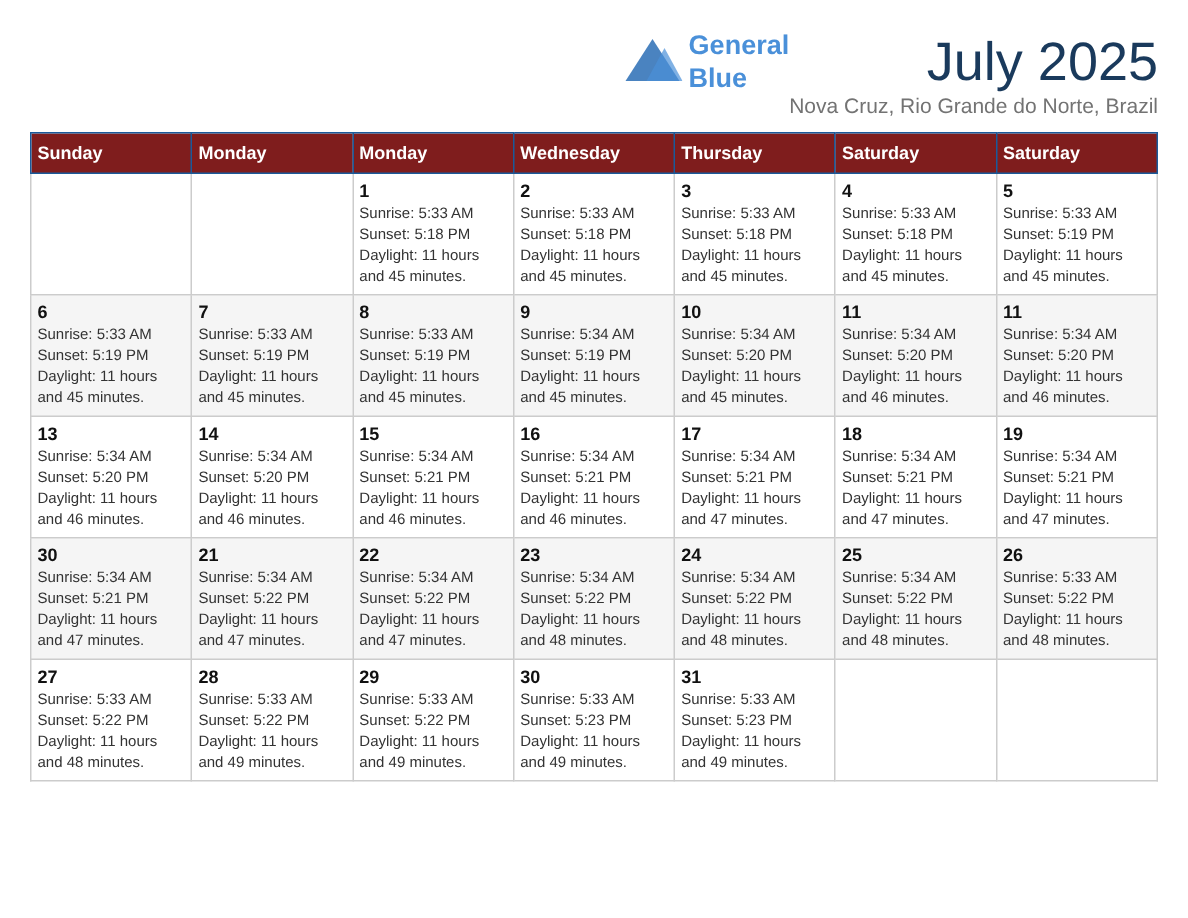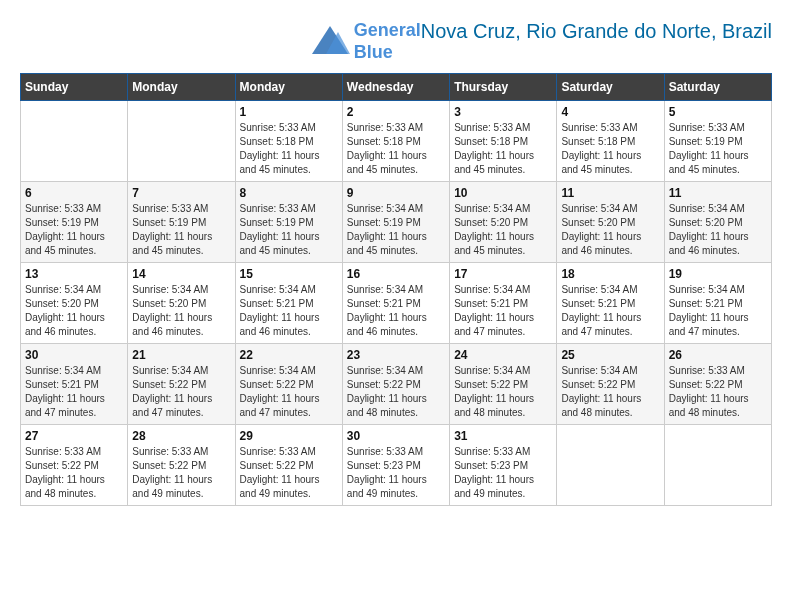--- a/index.html
+++ b/index.html
@@ -36,30 +36,30 @@
     }
     .title-block {
       text-align: right;
     }
     .month-title {
       font-size: 36px;
       color: #1a3a5c;
       font-weight: normal;
     }
     .subtitle {
-      font-size: 20px;
-      color: #0369a1;
+      font-size: 14px;
+      color: #737373;
     }
     .calendar {
       width: 100%;
       border-collapse: collapse;
       border: 1px solid #ccc;
     }
     .calendar th {
-      background-color: #404040;
+      background-color: #7f1d1d;
       color: #fff;
       font-size: 12px;
       font-weight: bold;
       padding: 6px 4px;
       text-align: left;
       border: 1px solid #1a5a9a;
     }
     .calendar td {
       vertical-align: top;
       border: 1px solid #ccc;
@@ -96,20 +96,21 @@
     <svg class="logo-icon" viewBox="0 0 40 35">
       <polygon points="20,2 38,30 2,30" fill="#2a6db5" opacity="0.85"></polygon>
       <polygon points="28,8 40,30 16,30" fill="#4a90d9" opacity="0.7"></polygon>
     </svg>
     <div class="logo-text">
       <div><span>General</span></div>
       <div style="color:#4a90d9;">Blue</div>
     </div>
   </div>
   <div class="title-block">
+    <div class="month-title">July 2025</div>
     <div class="subtitle">Nova Cruz, Rio Grande do Norte, Brazil</div>
   </div>
 </div>
 
 <table class="calendar">
   <thead>
     <tr>
     <th>Sunday</th>
         <th>Monday</th>
         <th>Monday</th>

